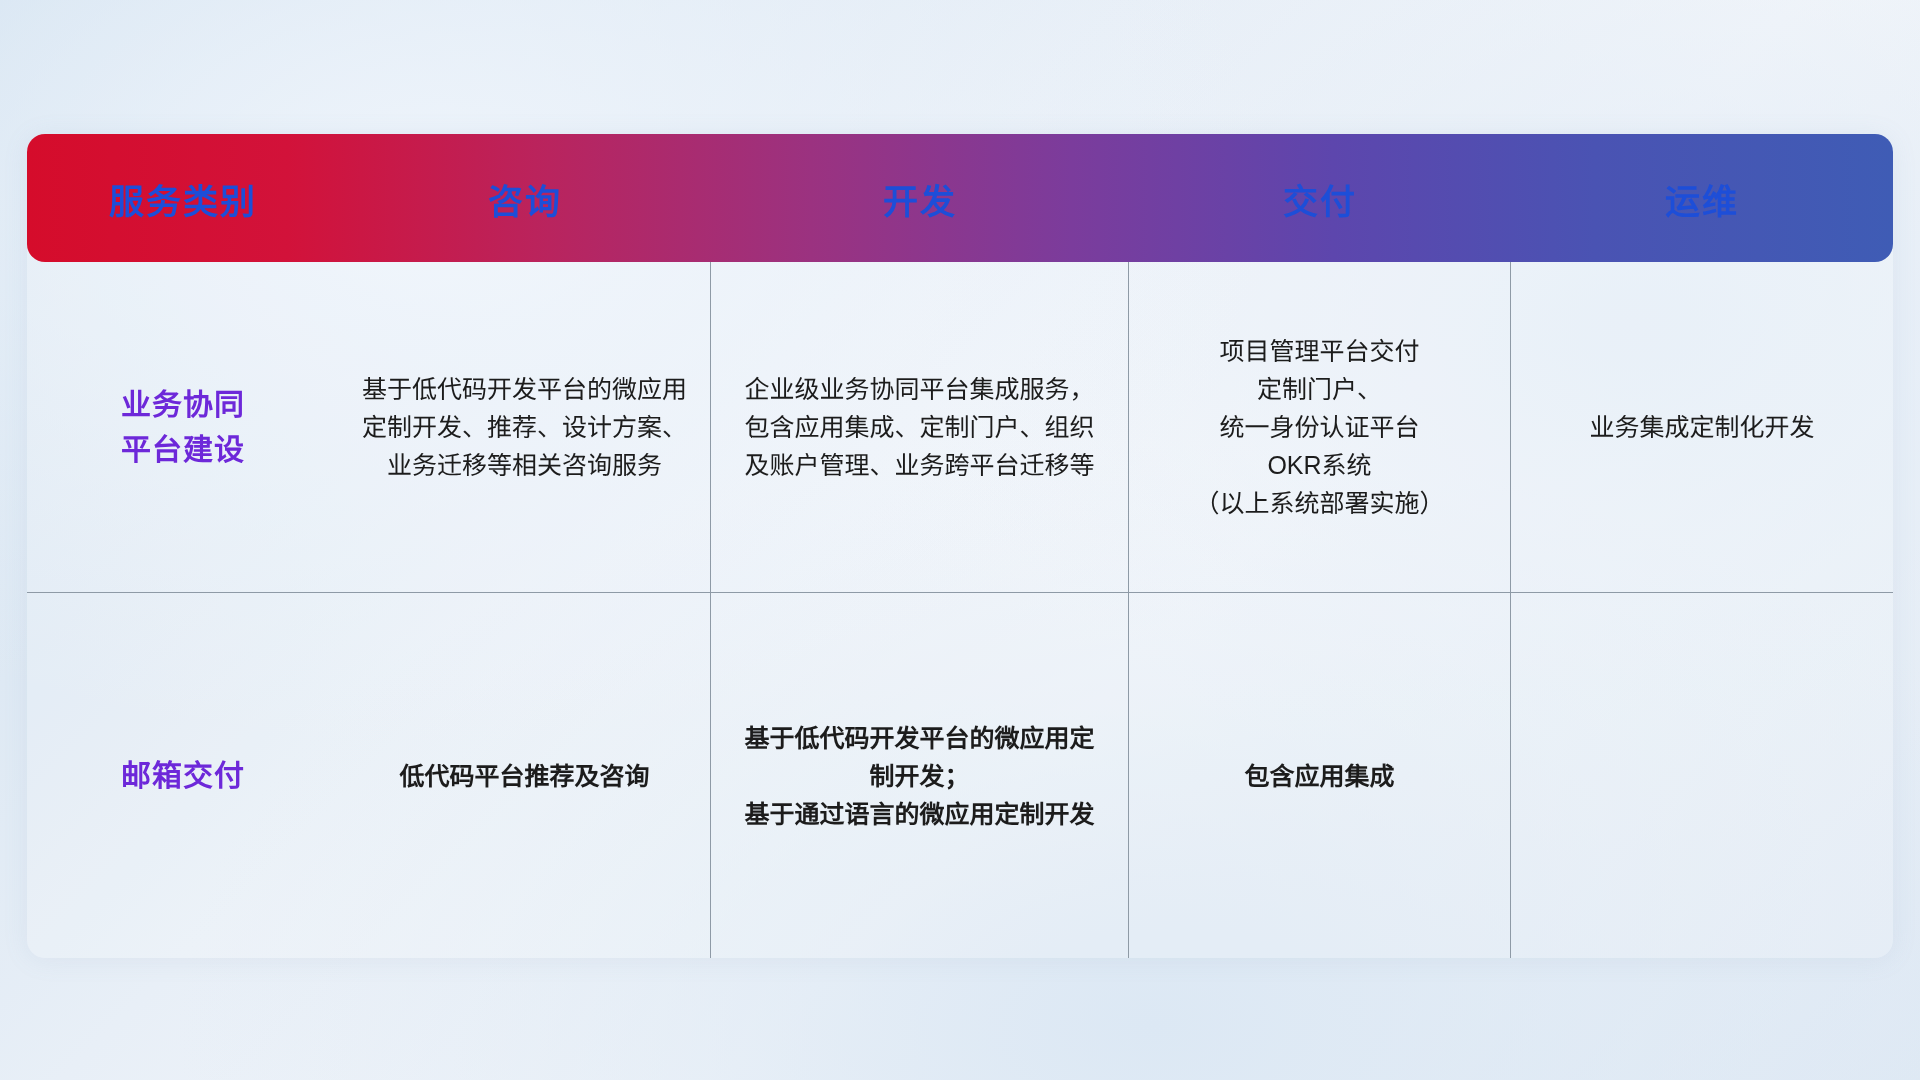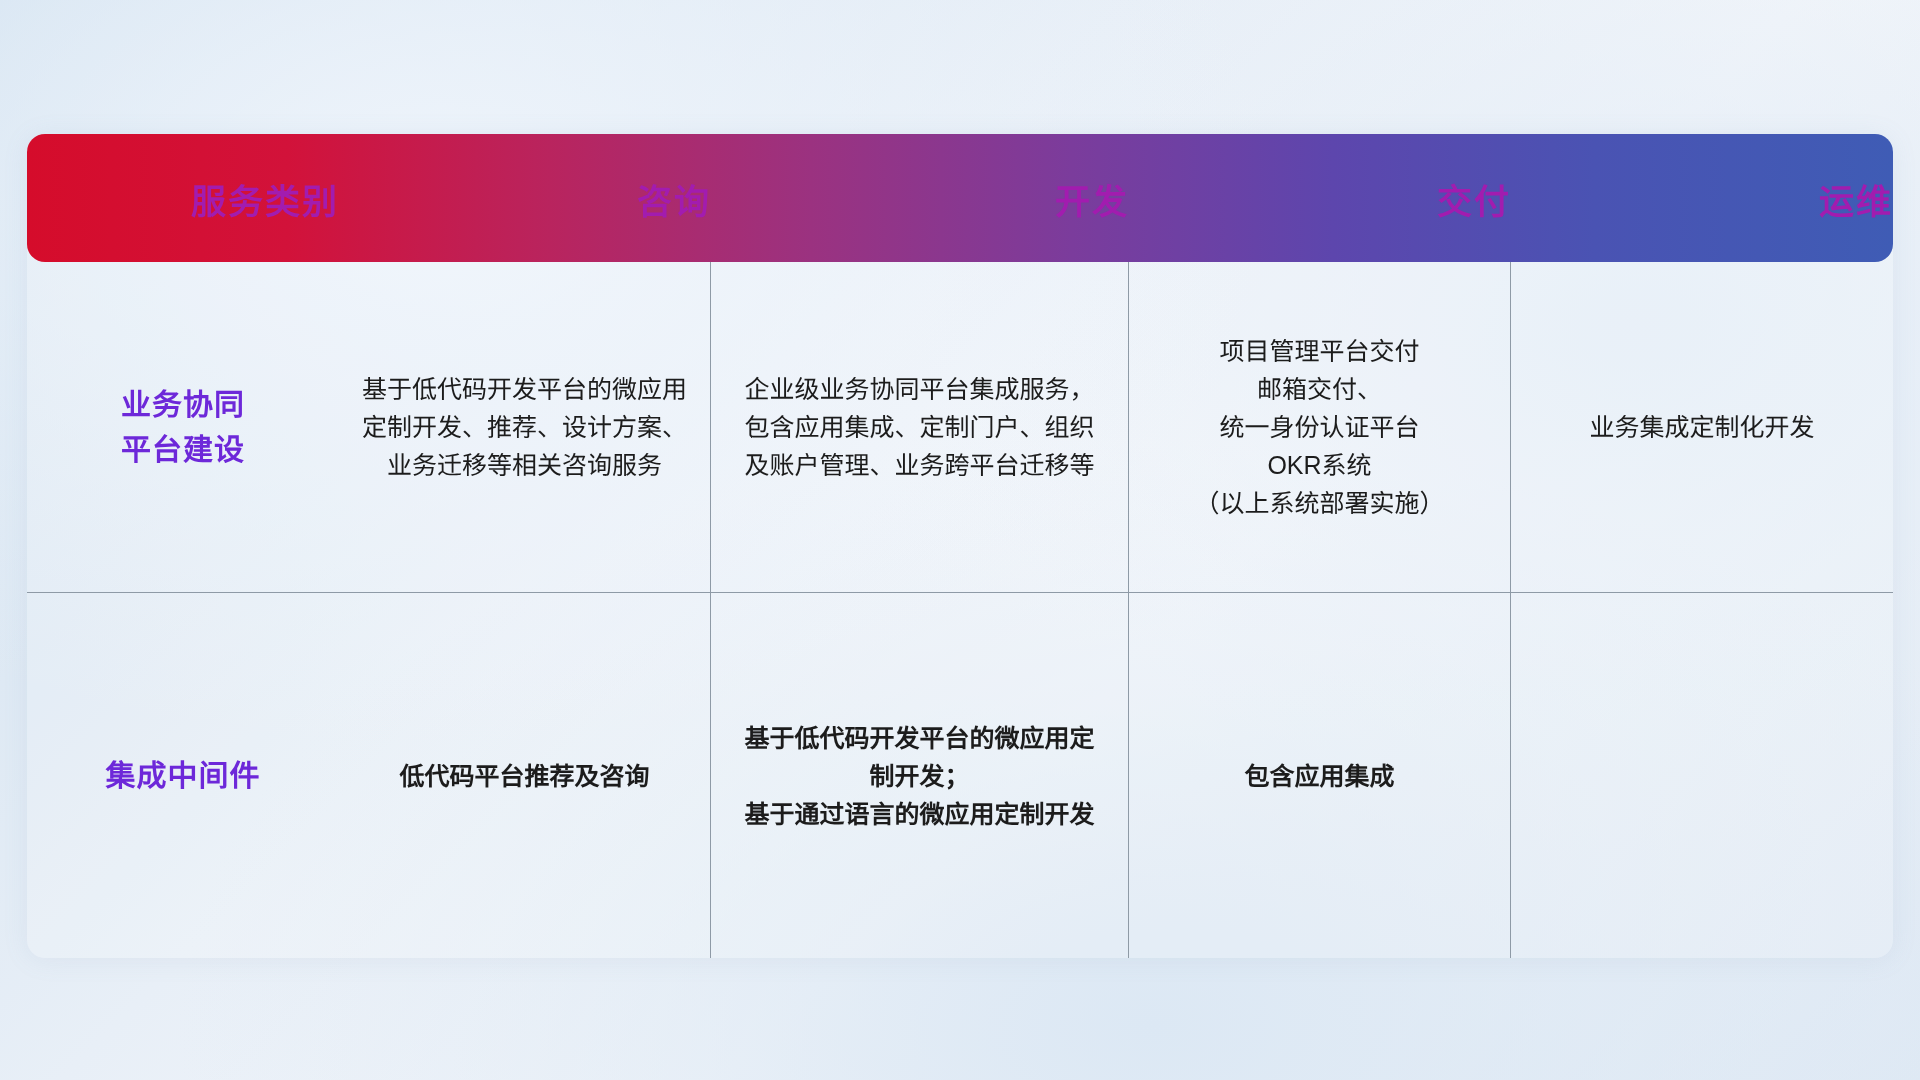--- a/index.html
+++ b/index.html
@@ -42,25 +42,25 @@
     border-spacing: 0;
     table-layout: fixed;
   }
 
   
   thead tr {
     height: 128px;
   }
   thead th {
     padding: 0;
-    color: #a21caf;
+    color: #1d4ed8;
     font-size: 35px;
     font-weight: bold;
     letter-spacing: 2px;
-    text-align: right;
+    text-align: center;
     vertical-align: middle;
     position: relative;
   }
   .hdr-bg {
     position: absolute;
     left: 0; top: 0;
     width: 1866px;
     height: 128px;
     border-radius: 18px;
     background: linear-gradient(90deg,
@@ -162,32 +162,32 @@
 平台建设</span>
           </td>
           <td>
             <span class="cell-text">基于低代码开发平台的微应用定制开发、推荐、设计方案、业务迁移等相关咨询服务</span>
           </td>
           <td>
             <span class="cell-text">企业级业务协同平台集成服务，包含应用集成、定制门户、组织及账户管理、业务跨平台迁移等</span>
           </td>
           <td>
             <span class="cell-text">项目管理平台交付
-邮箱交付、
+定制门户、
 统一身份认证平台
 OKR系统
 （以上系统部署实施）</span>
           </td>
           <td>
             <span class="cell-text">业务集成定制化开发</span>
           </td>
         </tr>
         <tr class="r3">
           <td class="cat">
-            <span class="cell-text">集成中间件</span>
+            <span class="cell-text">邮箱交付</span>
           </td>
           <td>
             <span class="cell-text">低代码平台推荐及咨询</span>
           </td>
           <td>
             <span class="cell-text">基于低代码开发平台的微应用定制开发；
 基于通过语言的微应用定制开发</span>
           </td>
           <td>
             <span class="cell-text">包含应用集成</span>

